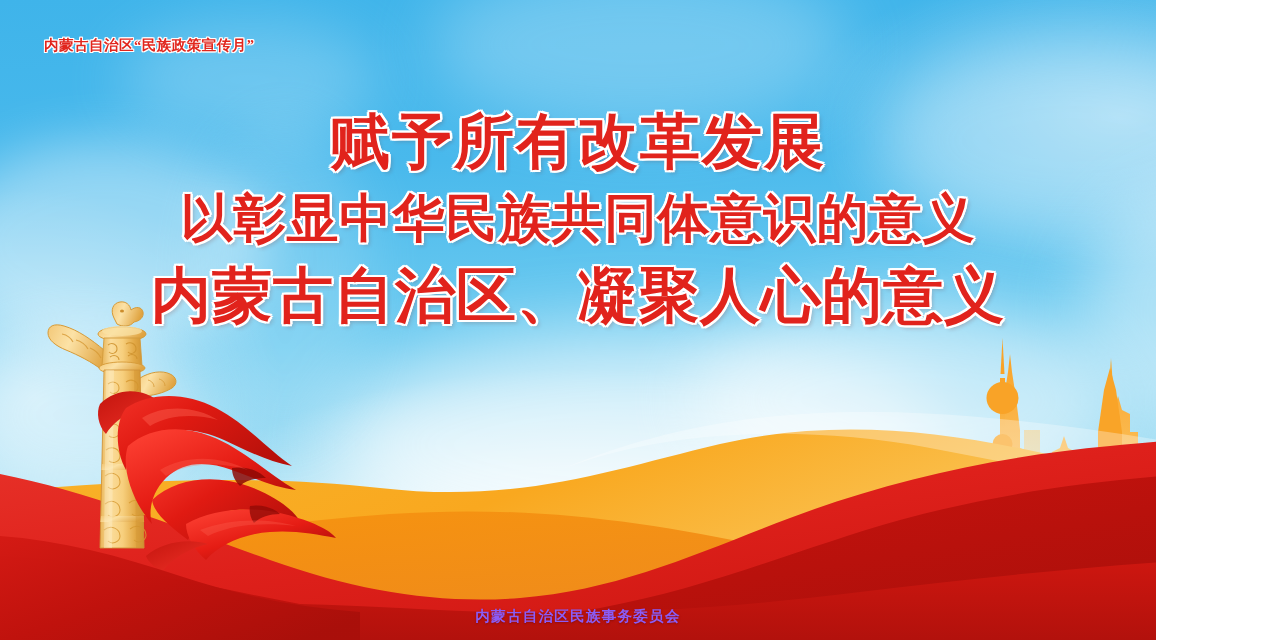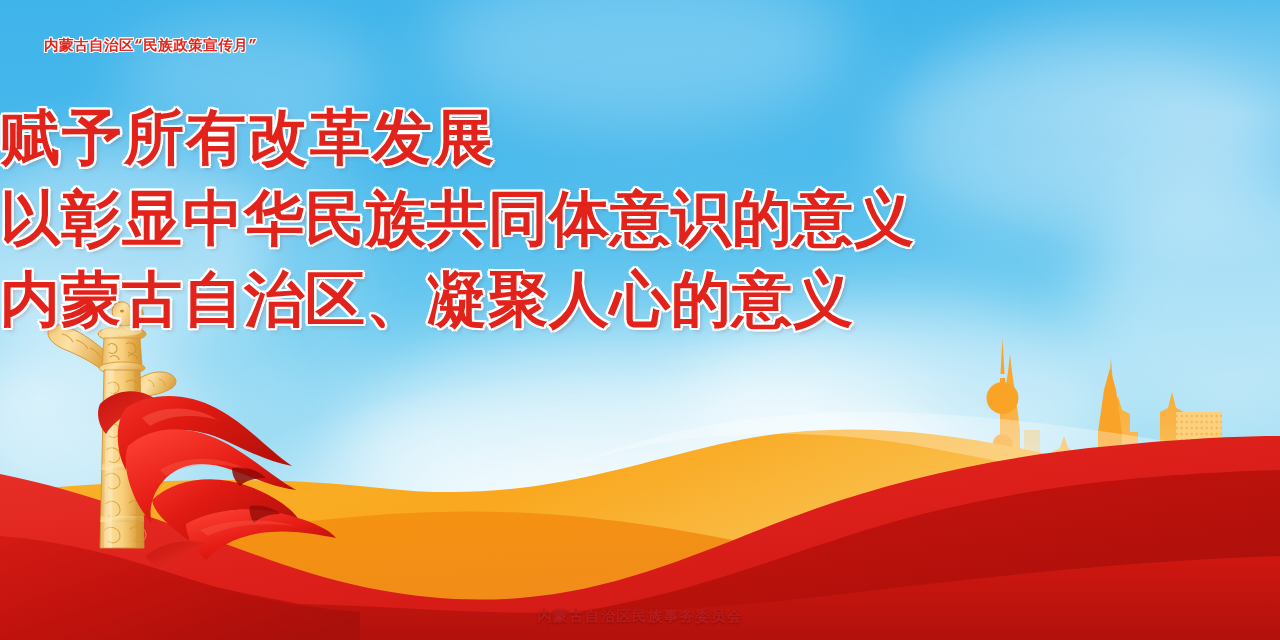--- a/index.html
+++ b/index.html
@@ -2,24 +2,24 @@
 <html><head>
 <meta charset="utf-8">
 <style>
   html, body {
     margin: 0;
     padding: 0;
     background: #ffffff;
   }
   #poster {
     position: relative;
-    width: 1280px;
+    width: 1156px;
     height: 640px;
     overflow: hidden;
-    font-family: Liberation Mono, monospace;
+    font-family: Liberation Serif, serif;
     user-select: none;
   }
 
   
   .sky {
     position: absolute;
     inset: 0;
     background:
       radial-gradient(ellipse 58% 46% at 50% 88%, rgba(255,255,255,0.95) 0%, rgba(255,255,255,0.55) 34%, rgba(255,255,255,0) 66%),
       radial-gradient(ellipse 40% 34% at 97% 18%, rgba(255,255,255,0.42) 0%, rgba(255,255,255,0) 70%),
@@ -67,53 +67,54 @@
        1px 1px 0 #fff, -1px -1px 0 #fff, 1px -1px 0 #fff, -1px 1px 0 #fff;
     white-space: nowrap;
   }
 
   
   .headline {
     position: absolute;
     left: 0;
     right: 0;
     top: 112px;
+    text-align: center;
     pointer-events: none;
   }
   .hl-line {
     display: block;
     color: #e1231c;
     font-weight: 900;
     letter-spacing: 2px;
     line-height: 1.0;
     margin: 0 0 21px 0;
     white-space: nowrap;
     text-shadow:
       2.4px 0 0 #fff, -2.4px 0 0 #fff, 0 2.4px 0 #fff, 0 -2.4px 0 #fff,
       1.8px 1.8px 0 #fff, -1.8px -1.8px 0 #fff, 1.8px -1.8px 0 #fff, -1.8px 1.8px 0 #fff,
       3px 3px 4px rgba(120,20,10,0.22);
     -webkit-text-stroke: 1.2px #ffffff;
     paint-order: stroke fill;
   }
   .hl-1 { font-size: 60px; }
-  .hl-2 { font-size: 60px; letter-spacing: 1px; }
+  .hl-2 { font-size: 52px; letter-spacing: 1px; }
   .hl-3 { font-size: 60px; letter-spacing: 1px; }
   .hl-4 { font-size: 60px; letter-spacing: 1px; margin-bottom: 0; }
 
   
   .footer {
     position: absolute;
     left: 0;
     right: 0;
     bottom: 14px;
     text-align: center;
     font-size: 14.5px;
     font-weight: 700;
     letter-spacing: 1.3px;
-    color: #b91c1c;
+    color: #8b5cf6;
     text-shadow: 0 1px 2px rgba(110,8,4,0.55);
     white-space: nowrap;
   }
 </style>
 </head>
 <body>
 
 <div id="poster">
 
   <div class="sky"></div>

